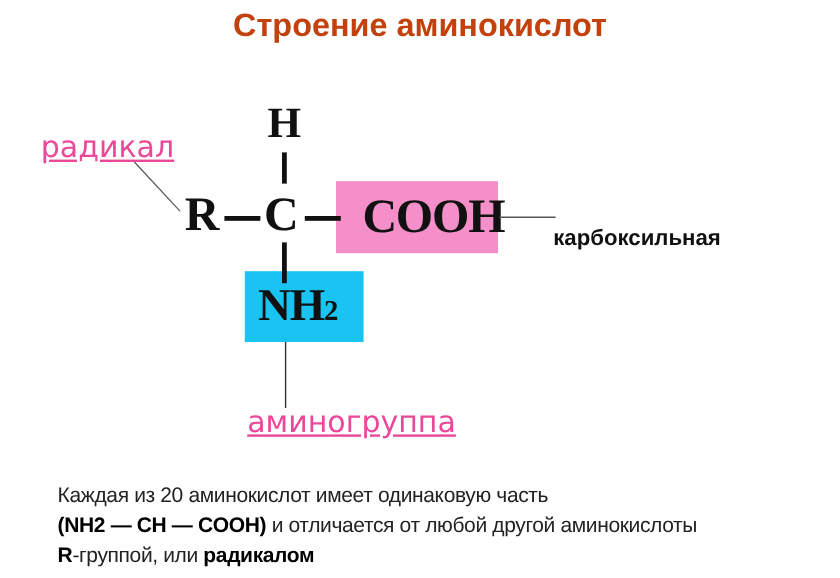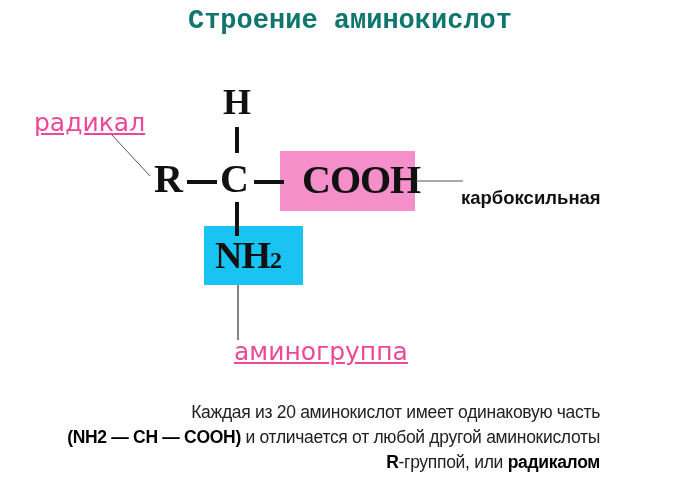--- a/index.html
+++ b/index.html
@@ -1,25 +1,25 @@
 <!DOCTYPE html>
 <html><head>
 <meta charset="utf-8">
 <style>
   html, body { margin:0; padding:0; background:#ffffff; }
   body { width:700px; height:482px; position:relative; overflow:hidden; }
   .abs { position:absolute; }
-  .title { left:0; top:6px; width:700px; text-align:center; font-family:Liberation Mono, monospace; font-weight:bold; font-size:27px; color:#0f766e; }
+  .title { left:0; top:6px; width:700px; text-align:center; font-family:Liberation Sans, sans-serif; font-weight:bold; font-size:27px; color:#c2410c; }
   .sans { font-family:"DejaVu Sans", sans-serif; color:#ec4899;text-decoration:underline; }
   .serif { font-family:"Liberation Serif", serif; font-weight:bold; color:#111; }
   .box-pink { left:280px; top:151px; width:135px; height:60px; background:#f58fc9; }
   .box-cyan { left:204px; top:226px; width:99px; height:59px; background:#19c3f2; }
   .bond-h { background:#111; height:4px; }
   .bond-v { background:#111; width:4px; }
-  .foot { left:0; width:600px; text-align:right; font-family:"Liberation Sans", sans-serif; font-size:17.5px; color:#222; letter-spacing:-0.3px; }
+  .foot { left:0; width:600px; text-align:left; font-family:"Liberation Sans", sans-serif; font-size:17.5px; color:#222; letter-spacing:-0.3px;padding-left:48px; }
   .foot b { color:#000000; }
 </style>
 </head>
 <body>
 
 <div class="abs title">Строение аминокислот</div>
 
 <div class="abs box-pink"></div>
 <div class="abs box-cyan"></div>
 
@@ -39,21 +39,21 @@
 <svg class="abs" style="left:0; top:0;" width="700" height="482">
   <line x1="112" y1="135" x2="150" y2="176" stroke="#555" stroke-width="1"></line>
   <line x1="416" y1="181" x2="463" y2="181" stroke="#555" stroke-width="1.2"></line>
   <line x1="238" y1="285" x2="238" y2="340" stroke="#333" stroke-width="1.2"></line>
 </svg>
 
 <div class="abs sans" style="left:34px; top:108px; font-size:25px;">радикал</div>
 <div class="abs" style="left:461px; top:184px; font-family:'Liberation Sans', sans-serif; font-weight:bold; font-size:18.5px; line-height:27px; color:#111;">
   <div>карбоксильная</div>
 </div>
-<div class="abs sans" style="left:234px; top:337px; font-size:25px;">аминогруппа</div>
+<div class="abs sans" style="left:206px; top:337px; font-size:25px;">аминогруппа</div>
 
 <div class="abs foot" style="top:402px;">Каждая из 20 аминокислот имеет одинаковую  часть</div>
 <div class="abs foot" style="top:427px;">
   <b>(NH2 — CH — COOH)</b><span> и отличается от любой другой аминокислоты</span>
 </div>
 <div class="abs foot" style="top:452px;">
   <b>R</b><span>-группой,  или </span><b>радикалом</b>
 </div>
 
 </body></html>

